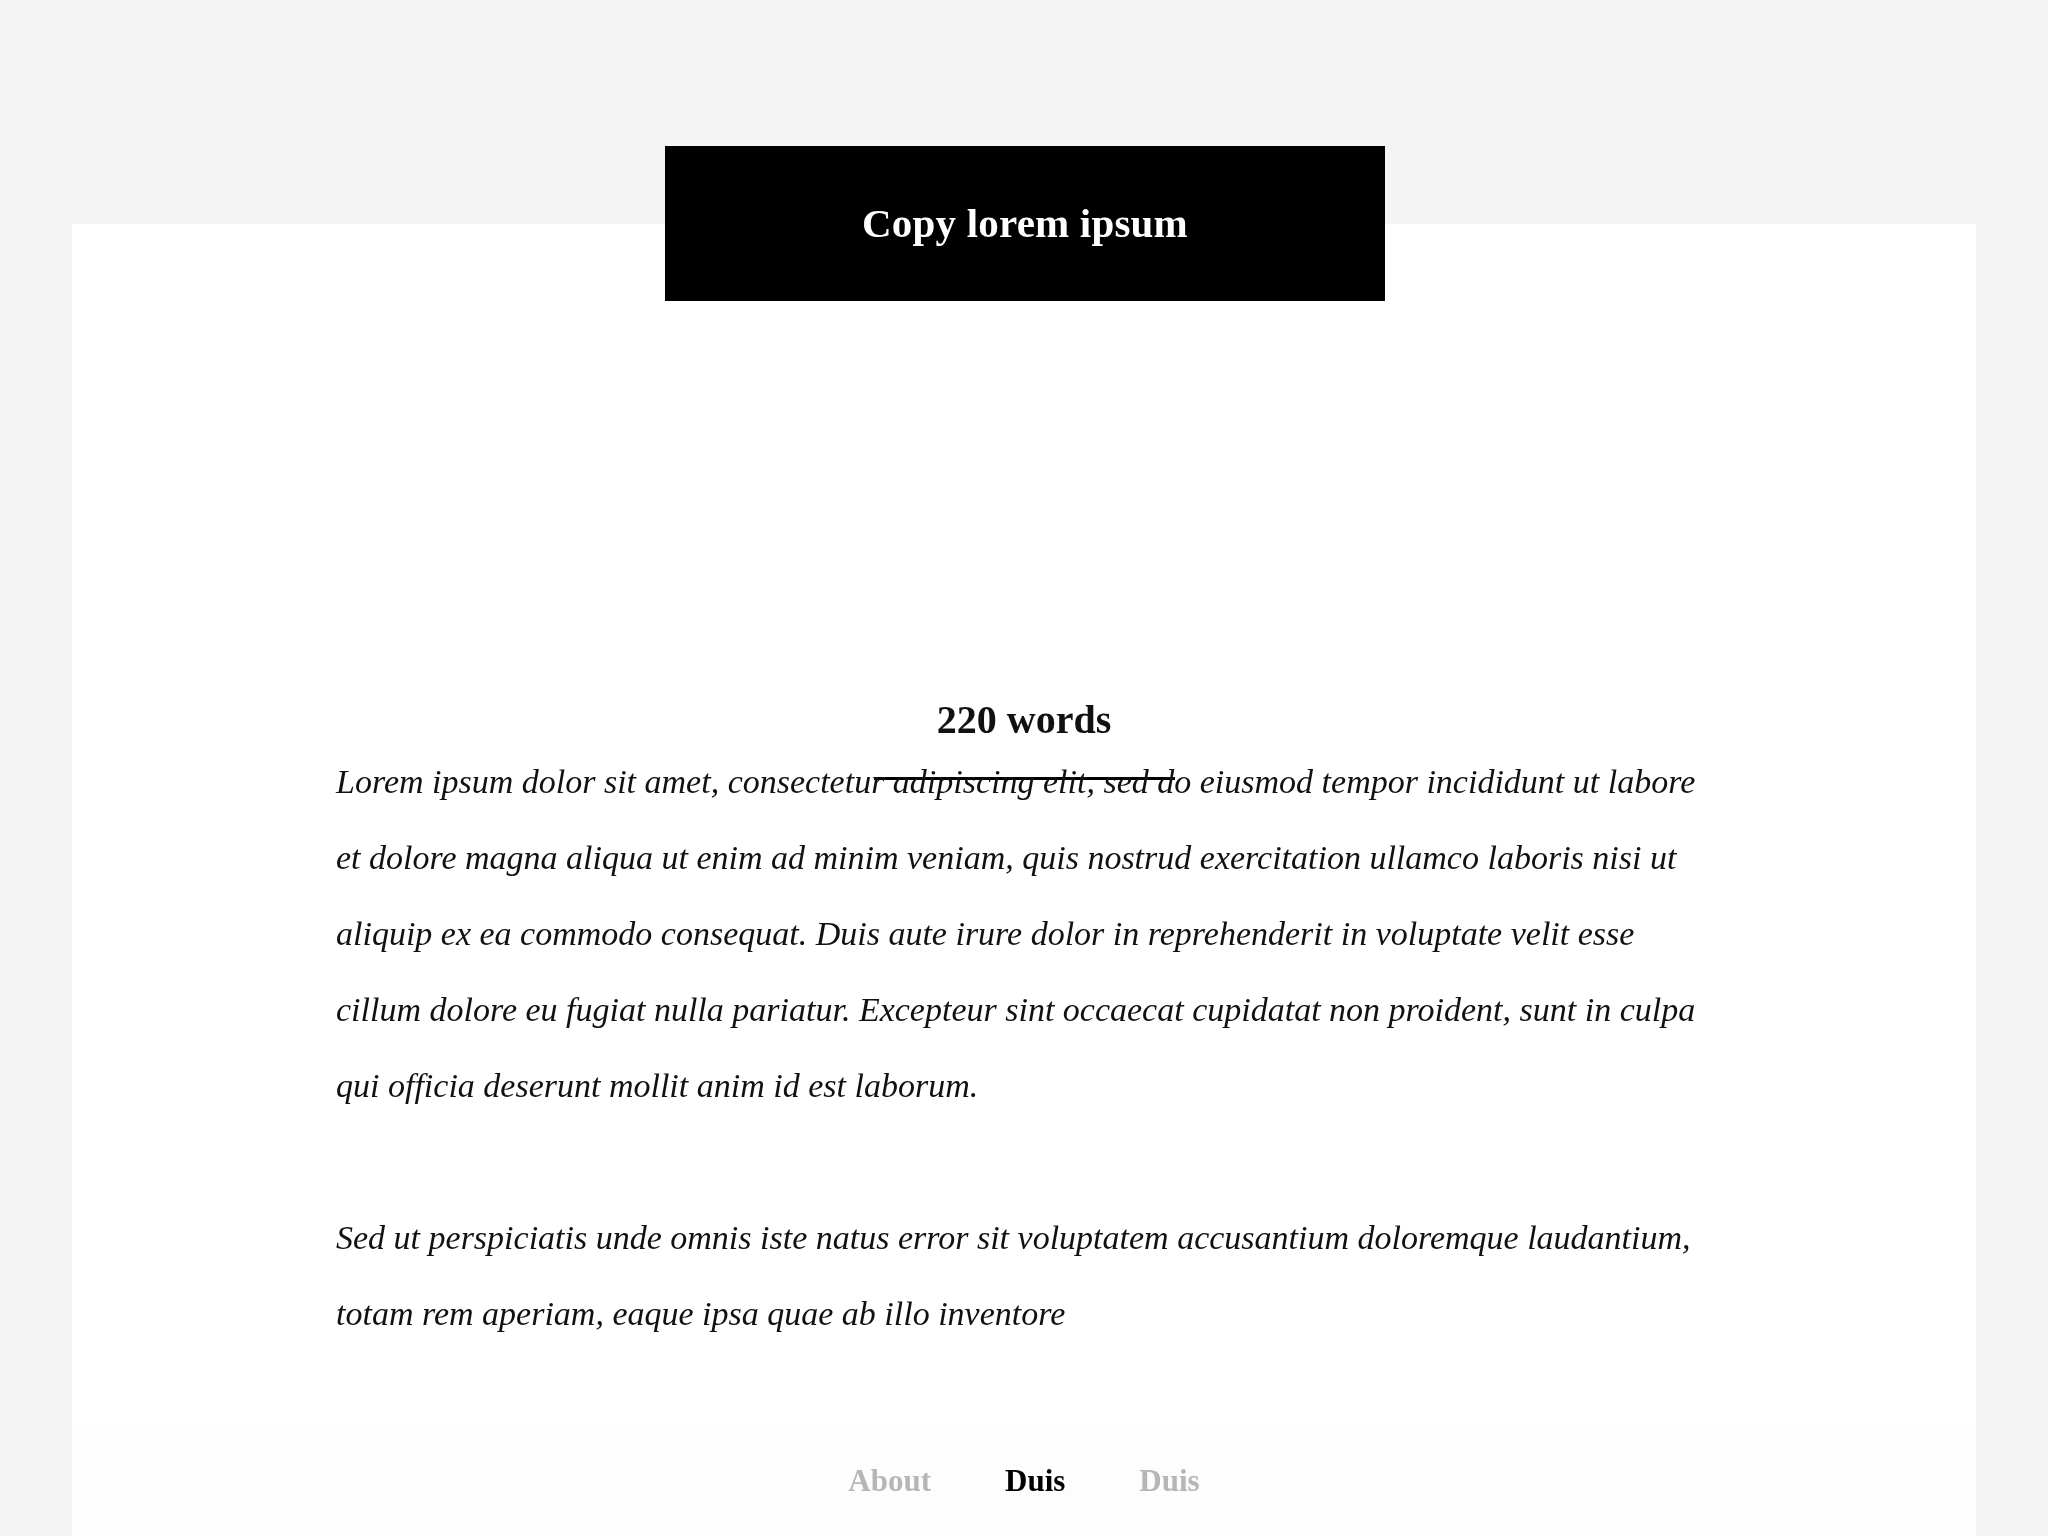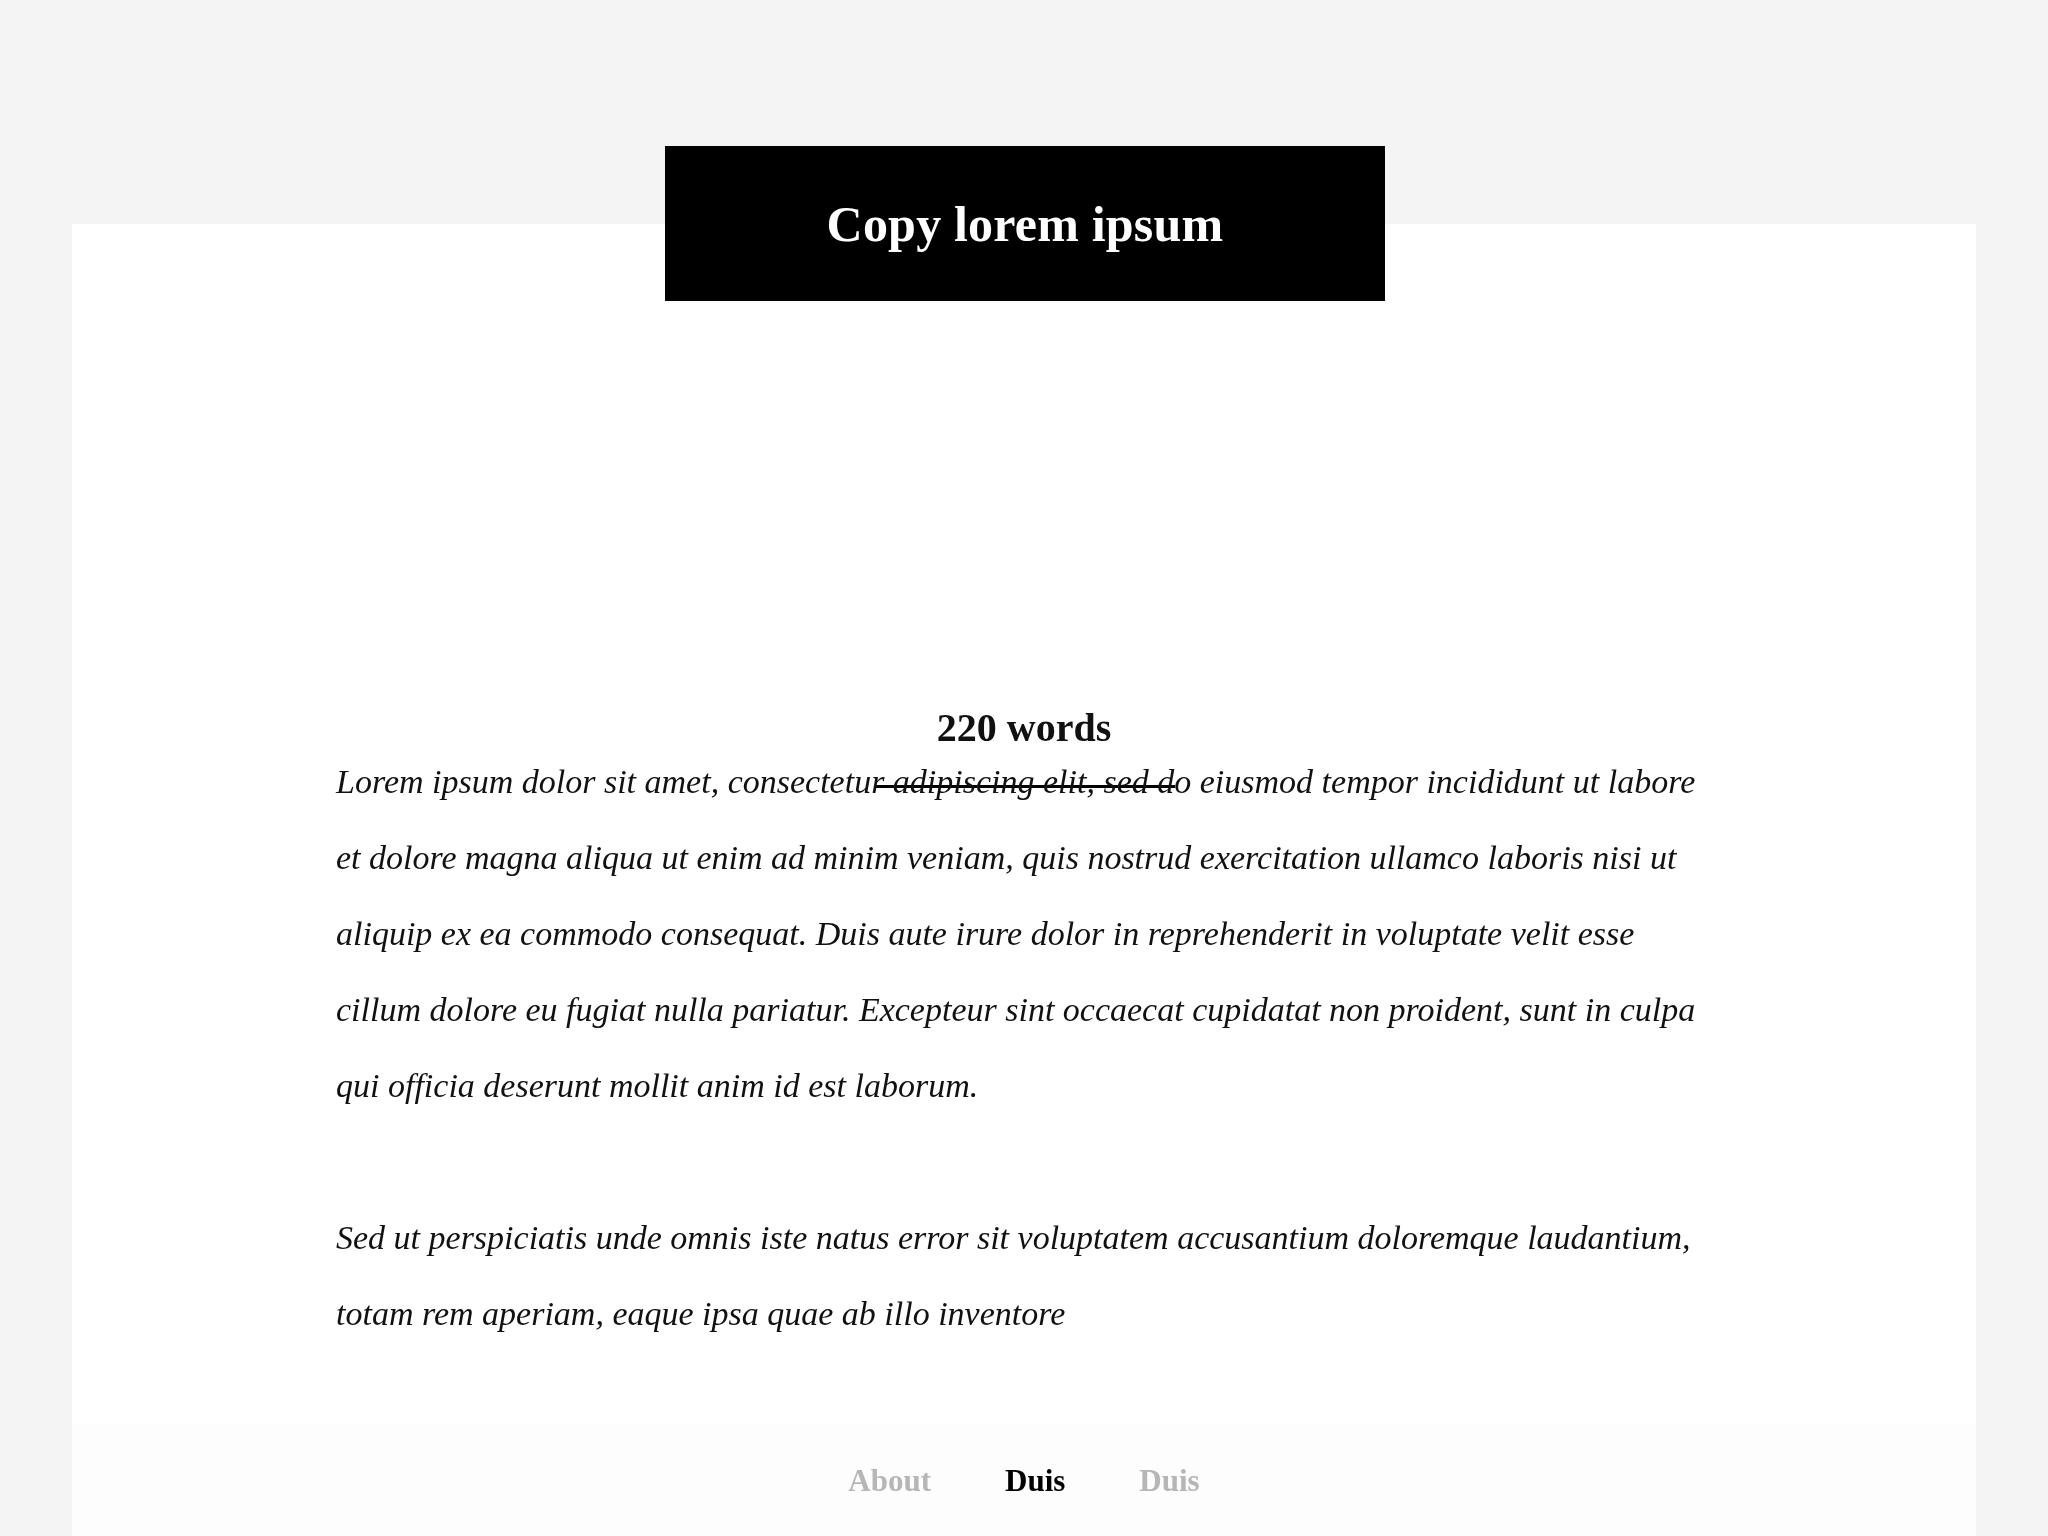--- a/index.html
+++ b/index.html
@@ -35,21 +35,21 @@
     height: 155px;
     background: #000000;
     display: flex;
     align-items: center;
     justify-content: center;
     z-index: 5;
   }
 
   .header-banner-title {
     color: #ffffff;
-    font-size: 50px;
+    font-size: 41px;
     font-weight: bold;
     font-family: "Liberation Serif", "DejaVu Serif", serif;
     letter-spacing: 0.2px;
     line-height: 1;
   }
 
   
   .wordcount-block {
     position: absolute;
     left: 0;
@@ -57,21 +57,21 @@
     width: 1904px;
     text-align: center;
   }
 
   .wordcount-title {
     font-size: 40px;
     font-weight: bold;
     color: #111111;
     font-family: "Liberation Serif", "DejaVu Serif", serif;
     line-height: 1.1;
-    margin: 16px;
+    margin: 8px;
     text-align: center;
   }
 
   .wordcount-rule {
     width: 301px;
     height: 3px;
     background: #000000;
     margin: 35px auto 0 auto;
   }
 

